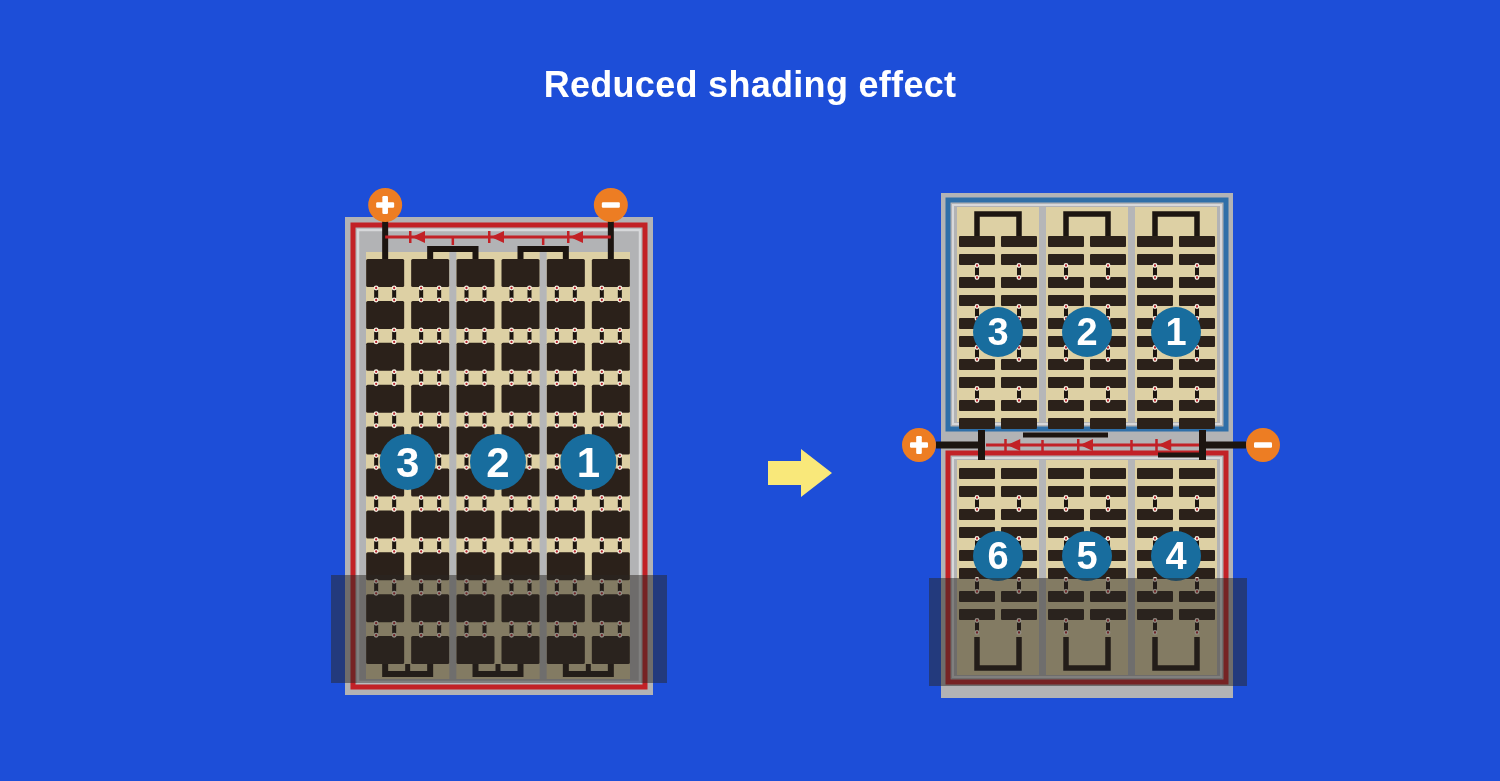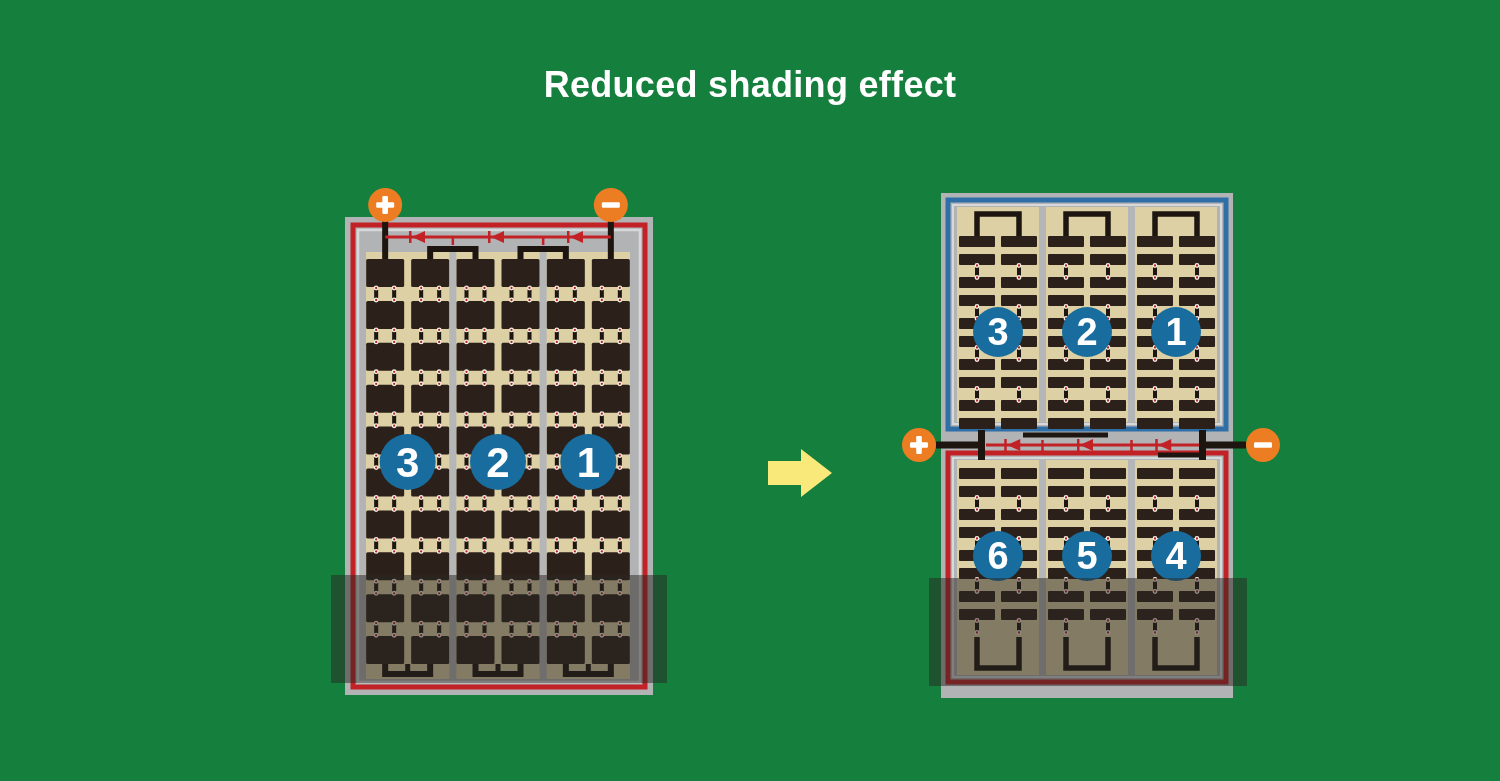--- a/index.html
+++ b/index.html
@@ -6,21 +6,21 @@
   #stage{position:relative;width:1500px;height:781px;background:#000;overflow:hidden;
          font-family:"Liberation Sans", sans-serif;}
   #diagram-title{position:absolute;left:0;right:0;top:64px;text-align:center;
          font-size:36px;font-weight:bold;letter-spacing:0.3px;color:#fff;}
   svg{position:absolute;left:0;top:0;}
   svg text{font-family:"Liberation Sans", sans-serif;font-weight:bold;}
 </style>
 </head>
 <body>
 
-<div id="stage" style="background: #15803d;">
+<div id="stage" style="background: #1d4ed8;">
   <div id="diagram-title" style="color: rgb(255, 255, 255);">Reduced shading effect</div>
   <svg id="diagram" width="1500" height="781" viewBox="0 0 1500 781">
       <rect x="345" y="217" width="308" height="478" fill="#b2b3b5"></rect>
       <rect x="358" y="230" width="282" height="452" fill="none" stroke="#d7d8da" stroke-width="2.5"></rect>
       <rect x="353" y="225" width="292" height="462" fill="none" stroke="#c22126" stroke-width="5"></rect>
       <rect x="366" y="252" width="264" height="427" fill="#ddd0a4"></rect>
       <rect x="449.3333333333333" y="252" width="7" height="427" fill="#b5b6b8"></rect>
       <rect x="539.6666666666666" y="252" width="7" height="427" fill="#b5b6b8"></rect>
       <line x1="385.1666666666667" y1="204" x2="385.1666666666667" y2="268" stroke="#1c1510" stroke-width="6"></line>
       <line x1="610.8333333333333" y1="204" x2="610.8333333333333" y2="268" stroke="#1c1510" stroke-width="6"></line>

